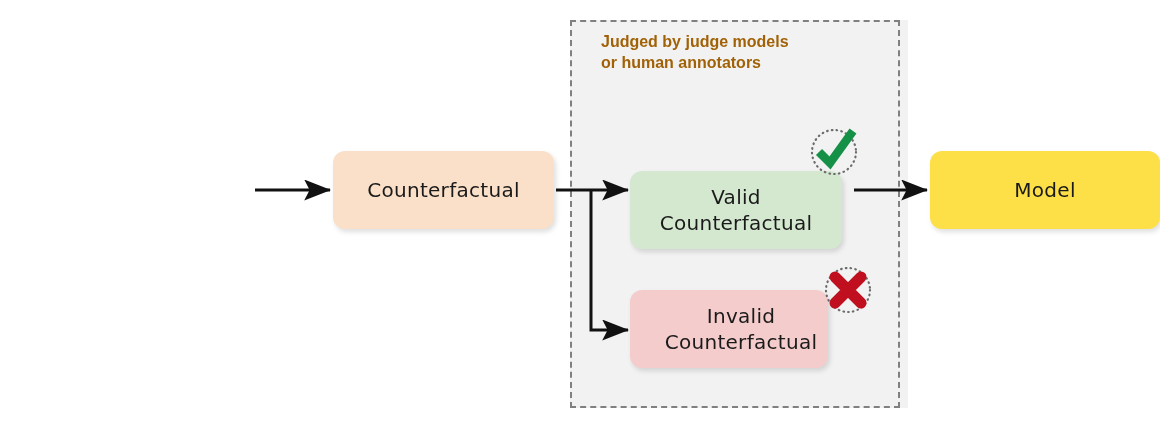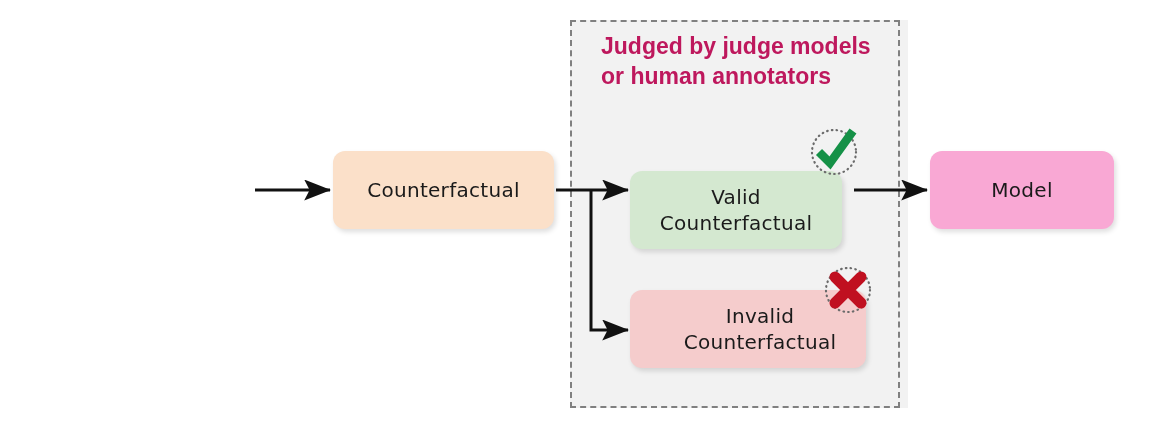--- a/index.html
+++ b/index.html
@@ -34,24 +34,24 @@
     border: 2.5px dashed #808080;
     box-sizing: border-box;
     background: transparent;
   }
   .judge-caption {
     position: absolute;
     left: 601px;
     top: 31px;
     width: 290px;
     font-family: "Liberation Sans", sans-serif;
-    font-size: 23px;
+    font-size: 16px;
     font-weight: bold;
     line-height: 1.32;
-    color: #be185d;
+    color: #a16207;
     white-space: pre-line;
   }
 
   
   .node {
     position: absolute;
     border-radius: 12px;
     box-sizing: border-box;
     display: flex;
     align-items: center;
@@ -72,27 +72,27 @@
   #node-counterfactual {
     left: 333px; top: 151px; width: 221px; height: 78px;
     background: #fbe0c9;
   }
   #node-valid {
     left: 630px; top: 151px; width: 212px; height: 78px;
     background: #d4e8d0;
     margin-top: 20px;
   }
   #node-invalid {
-    left: 630px; top: 290px; width: 236px; height: 78px;
+    left: 630px; top: 290px; width: 198px; height: 78px;
     background: #f5cccc;
     padding-left: 24px;
   }
   #node-model {
-    left: 930px; top: 151px; width: 184px; height: 78px;
-    background: #f9a8d4;
+    left: 930px; top: 151px; width: 230px; height: 78px;
+    background: #fde047;
   }
 
   
   .edges {
     position: absolute;
     left: 0; top: 0;
     width: 1160px; height: 430px;
     pointer-events: none;
   }
 

